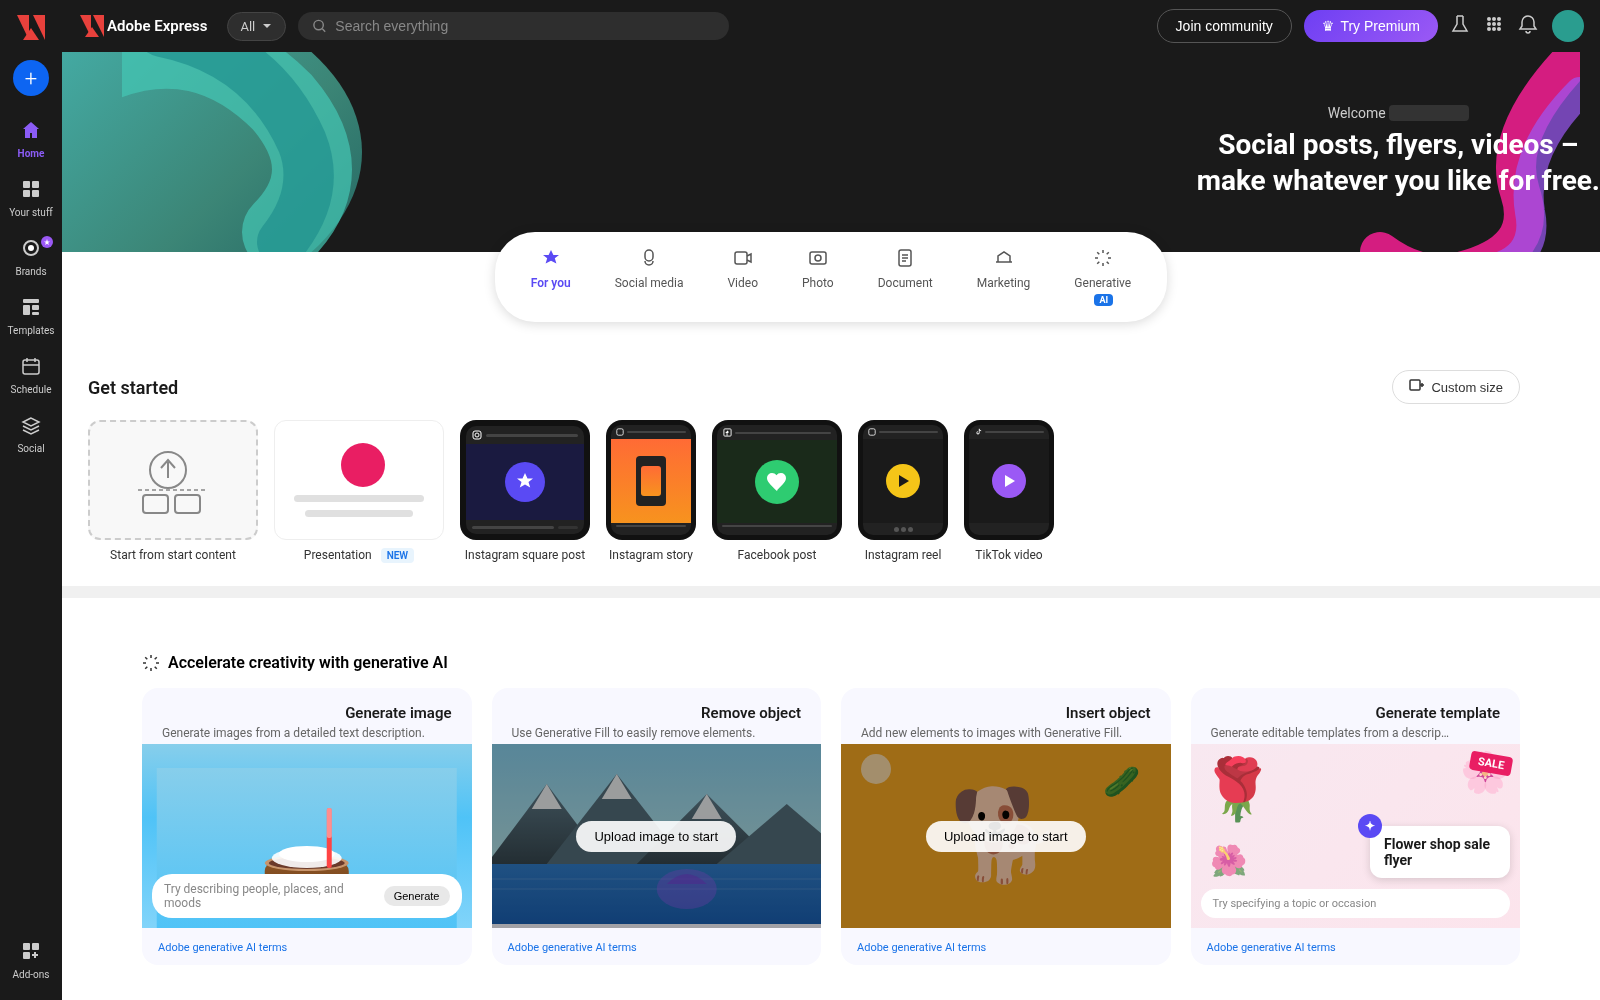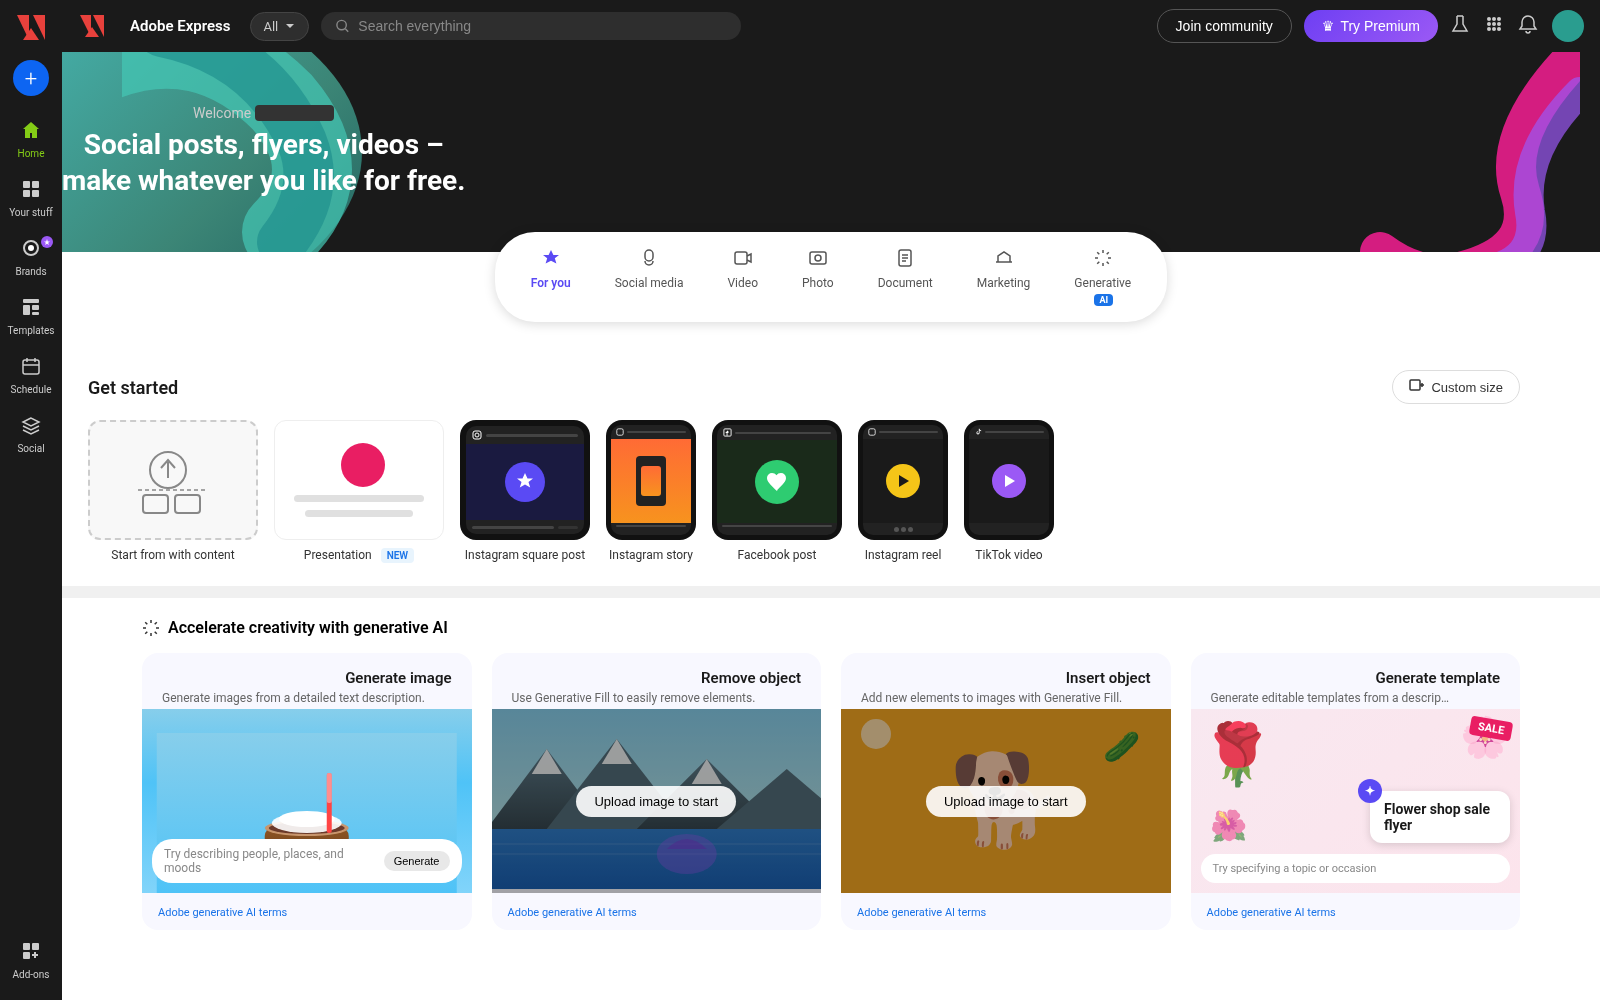--- a/index.html
+++ b/index.html
@@ -27,21 +27,21 @@
       color: white;
       font-size: 22px;
       font-weight: 300;
     }
     .sidebar-item {
       display: flex; flex-direction: column; align-items: center;
       gap: 3px; padding: 8px 4px; border-radius: 8px;
       cursor: pointer; width: 56px;
       color: #ccc;
     }
-    .sidebar-item.active { color: #84cc16; }
+    .sidebar-item.active { color: #8b5cf6; font-weight: bold; }
     .sidebar-item .icon { font-size: 20px; }
     .sidebar-item .label { font-size: 10px; text-align: center; }
 
     
     .main {
       flex: 1;
       display: flex;
       flex-direction: column;
       overflow: hidden;
     }
@@ -50,21 +50,21 @@
     .topnav {
       background: #1a1a1a;
       display: flex;
       align-items: center;
       padding: 0 16px;
       height: 52px;
       gap: 12px;
       flex-shrink: 0;
     }
     .topnav-brand {
-      display: flex; align-items: center; gap: 24px;
+      display: flex; align-items: center; gap: 1px;
       color: white; font-size: 15px; font-weight: 600;
       margin-right: 8px;
     }
     .search-container {
       flex: 1;
       display: flex;
       align-items: center;
       background: #2e2e2e;
       border-radius: 20px;
       padding: 6px 14px;
@@ -130,21 +130,21 @@
       overflow-y: auto;
       background: #f0f0f0;
     }
 
     
     .hero {
       background: #1a1a1a;
       height: 200px;
       display: flex;
       flex-direction: column;
-      align-items: flex-start;
+      align-items: flex-end;
       justify-content: center;
       position: relative;
       overflow: hidden;
     }
     .hero-bg-left {
       position: absolute; left: 0; top: 0;
       width: 400px; height: 200px;
       background: linear-gradient(135deg, #4ecdc4, #44a08d, #1a6b6b);
       clip-path: ellipse(300px 180px at 0% 50%);
       opacity: 0.8;
@@ -266,21 +266,21 @@
     
     .ai-section {
       background: white;
       padding: 20px 80px 24px;
       margin-top: 0;
     }
     .ai-header {
       font-size: 16px;
       font-weight: 600;
       margin-bottom: 16px;
-      display: flex; align-items: center; gap: 8px;
+      display: flex; align-items: center; gap: 8px; margin-top: 35px;
     }
     .ai-cards-row {
       display: flex;
       gap: 20px;
     }
     .ai-card {
       flex: 1;
       background: #f8f8ff;
       border-radius: 16px;
       overflow: hidden;
@@ -687,21 +687,21 @@
           <div class="card">
             <div class="card-thumb" style="width:170px;height:120px;background:#f8f8f8;border:2px dashed #ccc;">
               <svg width="80" height="80" viewBox="0 0 80 80" fill="none">
                 <circle cx="35" cy="30" r="18" stroke="#888" stroke-width="2"></circle>
                 <path d="M35 22v16M28 28l7-8 7 8" stroke="#888" stroke-width="2"></path>
                 <rect x="10" y="55" width="25" height="18" rx="3" stroke="#888" stroke-width="2"></rect>
                 <rect x="42" y="55" width="25" height="18" rx="3" stroke="#888" stroke-width="2"></rect>
                 <path d="M5 50h70" stroke="#888" stroke-width="1.5" stroke-dasharray="4 3"></path>
               </svg>
             </div>
-            <span class="card-label">Start from with content</span>
+            <span class="card-label">Start from start content</span>
           </div>
 
           <div class="card">
             <div class="card-thumb solid-bg" style="width:170px;height:120px;background:white;border:1px solid #eee;padding:12px;display:flex;flex-direction:column;gap:8px;">
               <div style="display:flex;align-items:flex-start;justify-content:space-between;">
                 <div style="display:flex;flex-direction:column;gap:5px;flex:1;">
                   <div style="height:7px;background:#e0e0e0;border-radius:4px;width:80%;"></div>
                   <div style="height:7px;background:#e0e0e0;border-radius:4px;width:60%;"></div>
                   <div style="height:7px;background:#e0e0e0;border-radius:4px;width:70%;"></div>
                 </div>

